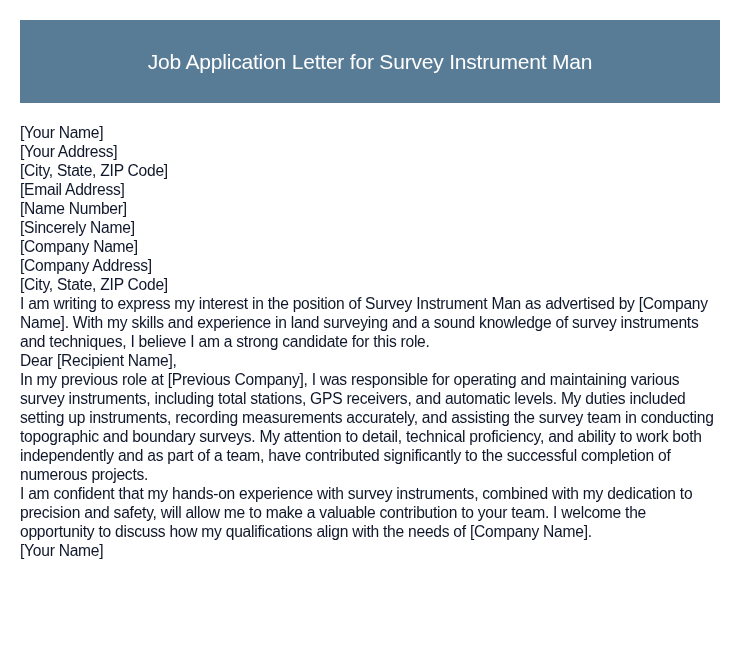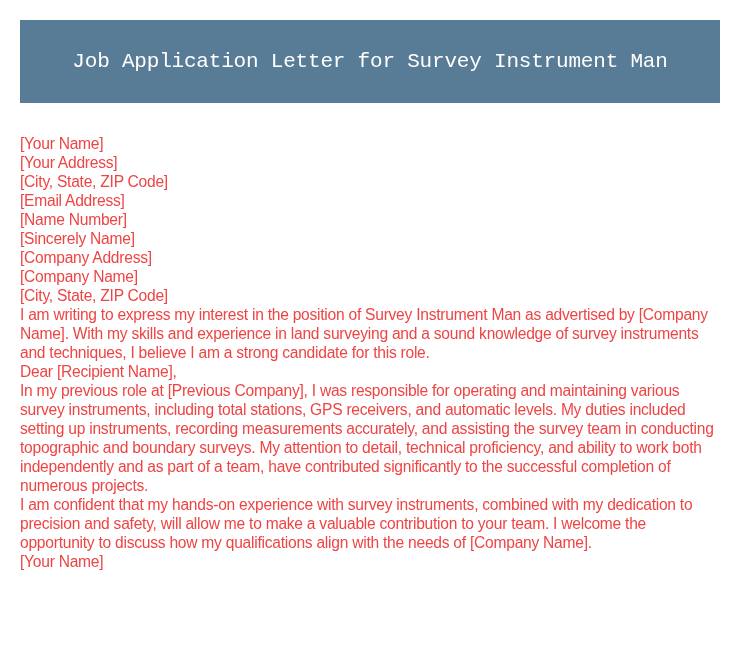--- a/index.html
+++ b/index.html
@@ -4,46 +4,46 @@
 <style>
   html, body { margin: 0; padding: 0; background: #ffffff; }
   body { width: 740px; height: 667px; position: relative; overflow: hidden; }
   .header {
     position: absolute; left: 20px; top: 20px; width: 700px; height: 83px;
     background: #587b96;
     display: flex; align-items: center; justify-content: center;
   }
   .header h1 {
     margin: 10px; color: #ffffff;
-    font-family: Liberation Mono, monospace;
+    font-family: Liberation Sans, sans-serif;
     font-weight: normal; font-size: 21px; letter-spacing: -0.2px;
   }
   .letter {
-    position: absolute; left: 20px; top: 134px; width: 704px;
+    position: absolute; left: 20px; top: 123px; width: 704px;
     font-family: "Liberation Sans", sans-serif;
-    font-size: 15.6px; line-height: 19px; color: #ef4444;
+    font-size: 15.6px; line-height: 19px; color: #0f172a;
     letter-spacing: -0.25px;
   }
   .letter p { margin: 0; }
 </style>
 </head>
 <body>
 
 <div class="header">
   <h1>Job Application Letter for Survey Instrument Man</h1>
 </div>
 
 <div class="letter">
   <p>[Your Name]</p>
   <p>[Your Address]</p>
   <p>[City, State, ZIP Code]</p>
   <p>[Email Address]</p>
   <p>[Name Number]</p>
   <p>[Sincerely Name]</p>
+  <p>[Company Name]</p>
   <p>[Company Address]</p>
-  <p>[Company Name]</p>
   <p>[City, State, ZIP Code]</p>
   <p>I am writing to express my interest in the position of Survey Instrument Man as advertised by [Company Name]. With my skills and experience in land surveying and a sound knowledge of survey instruments and techniques, I believe I am a strong candidate for this role.</p>
   <p>Dear [Recipient Name],</p>
   <p>In my previous role at [Previous Company], I was responsible for operating and maintaining various survey instruments, including total stations, GPS receivers, and automatic levels. My duties included setting up instruments, recording measurements accurately, and assisting the survey team in conducting topographic and boundary surveys. My attention to detail, technical proficiency, and ability to work both independently and as part of a team, have contributed significantly to the successful completion of numerous projects.</p>
   <p>I am confident that my hands-on experience with survey instruments, combined with my dedication to precision and safety, will allow me to make a valuable contribution to your team. I welcome the opportunity to discuss how my qualifications align with the needs of [Company Name].</p>
   <p>[Your Name]</p>
 </div>
 
 </body></html>

